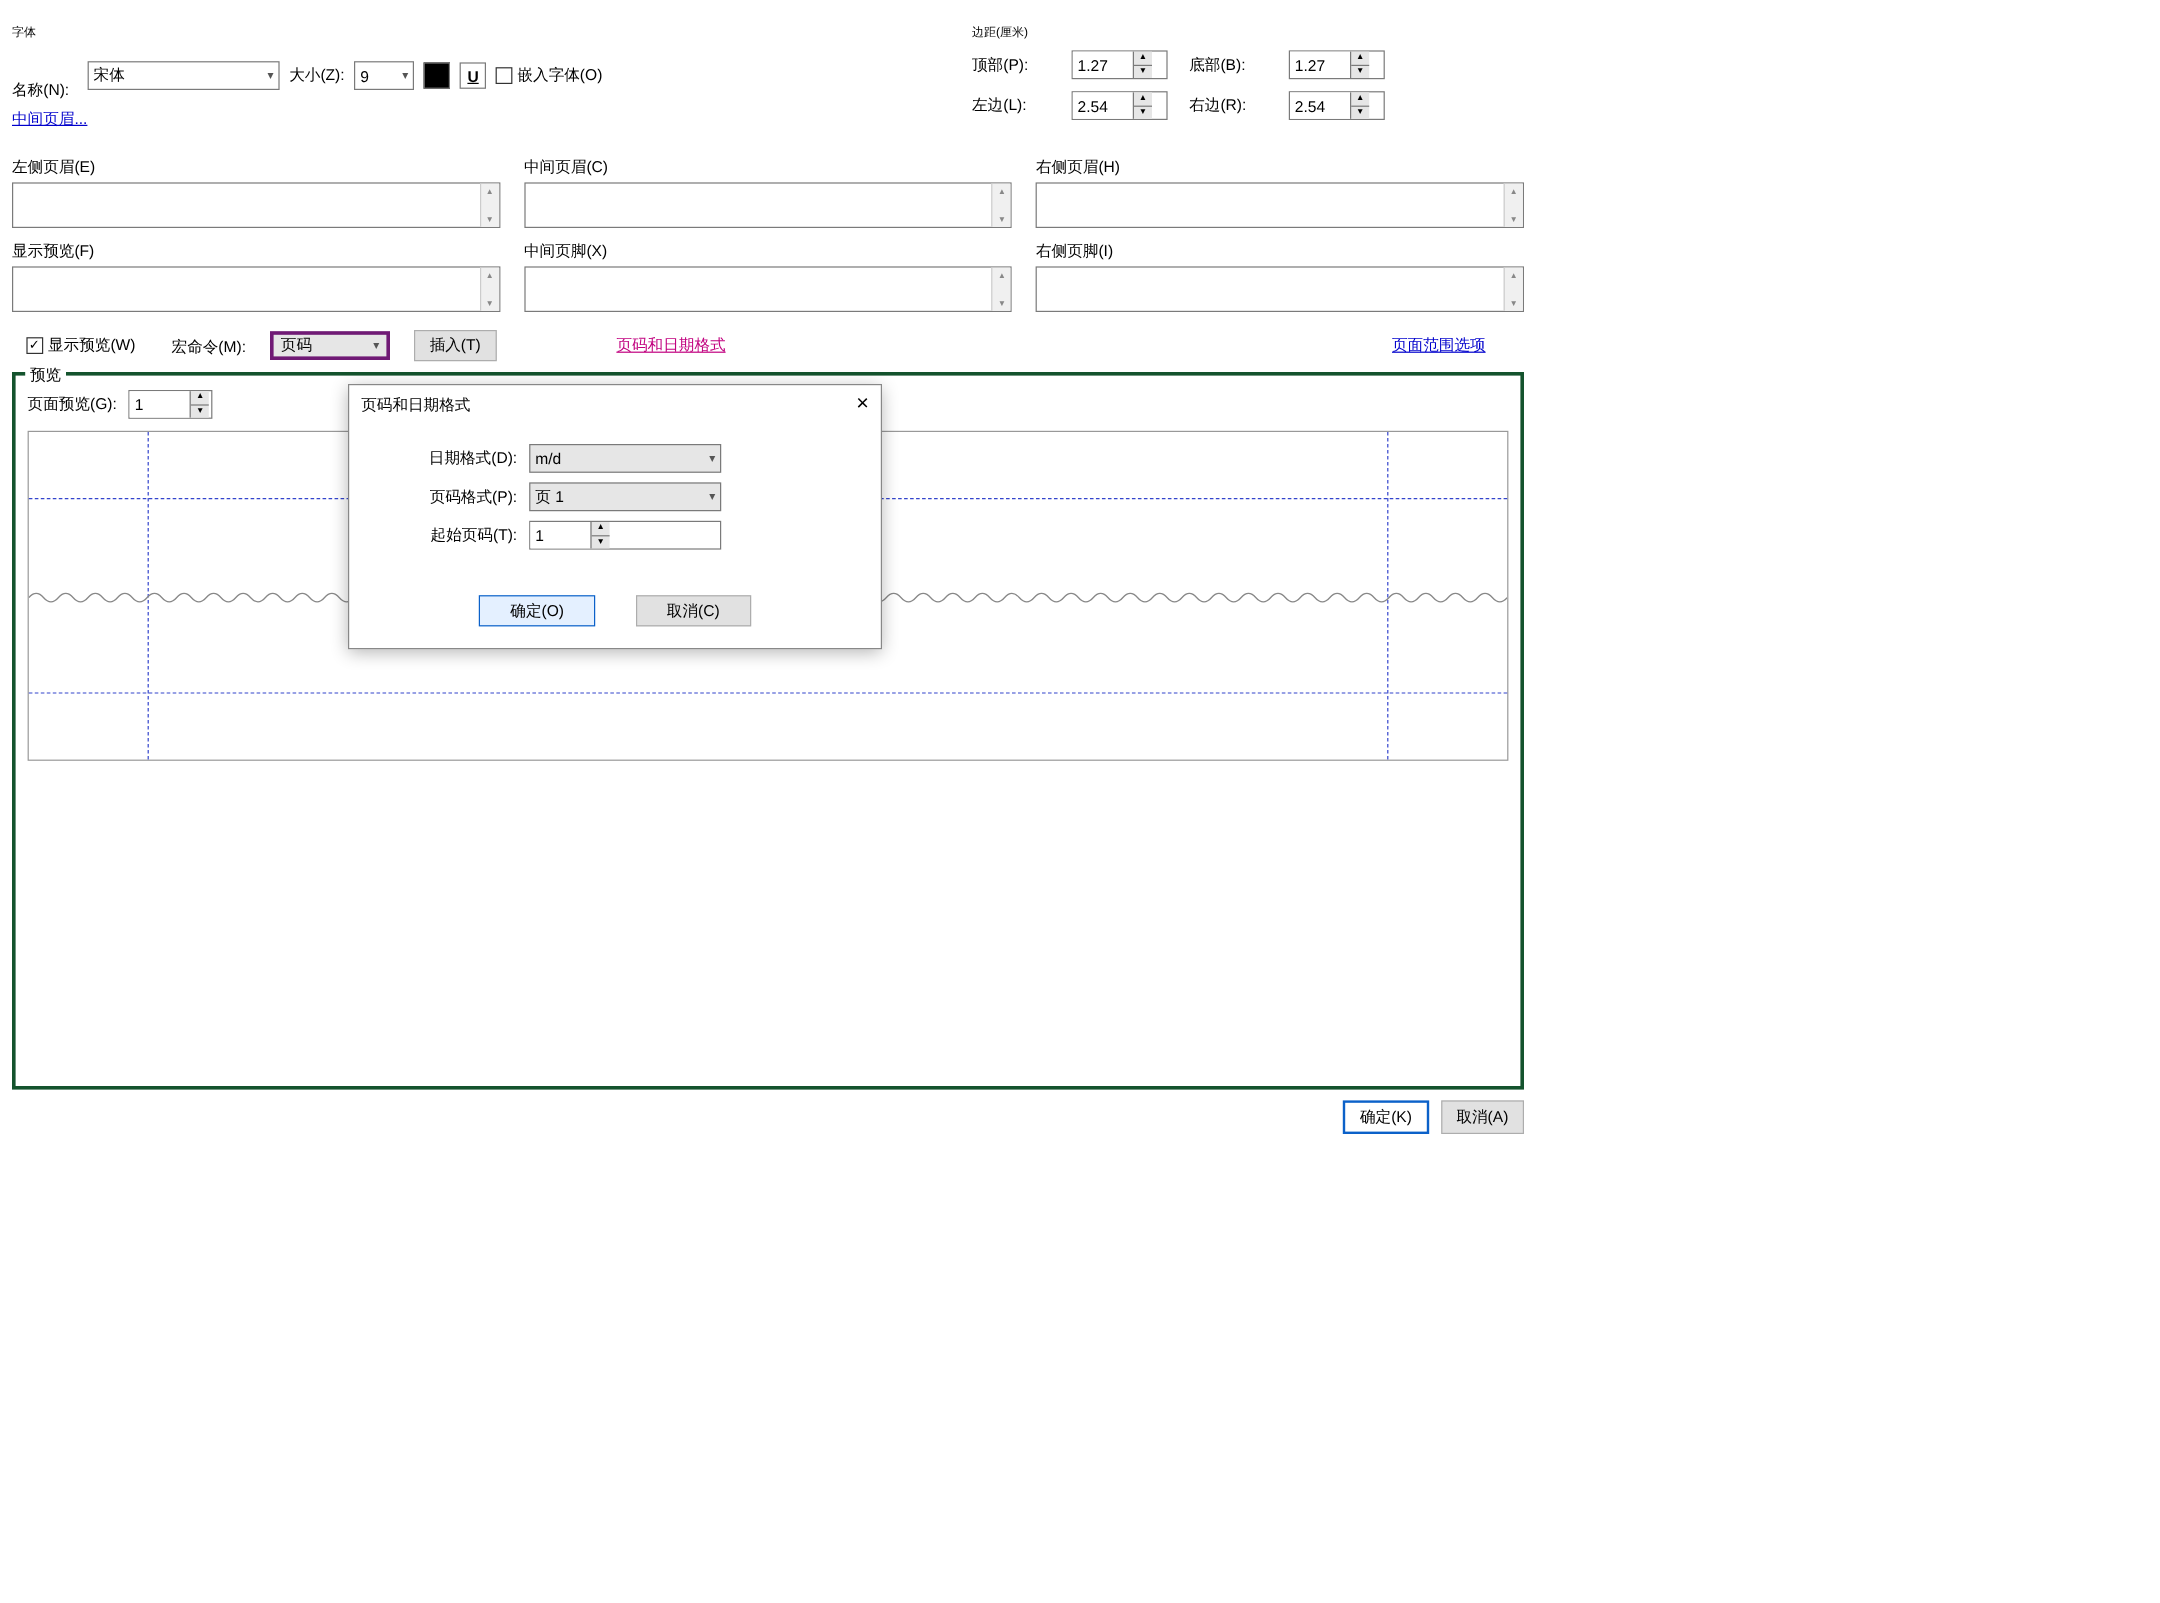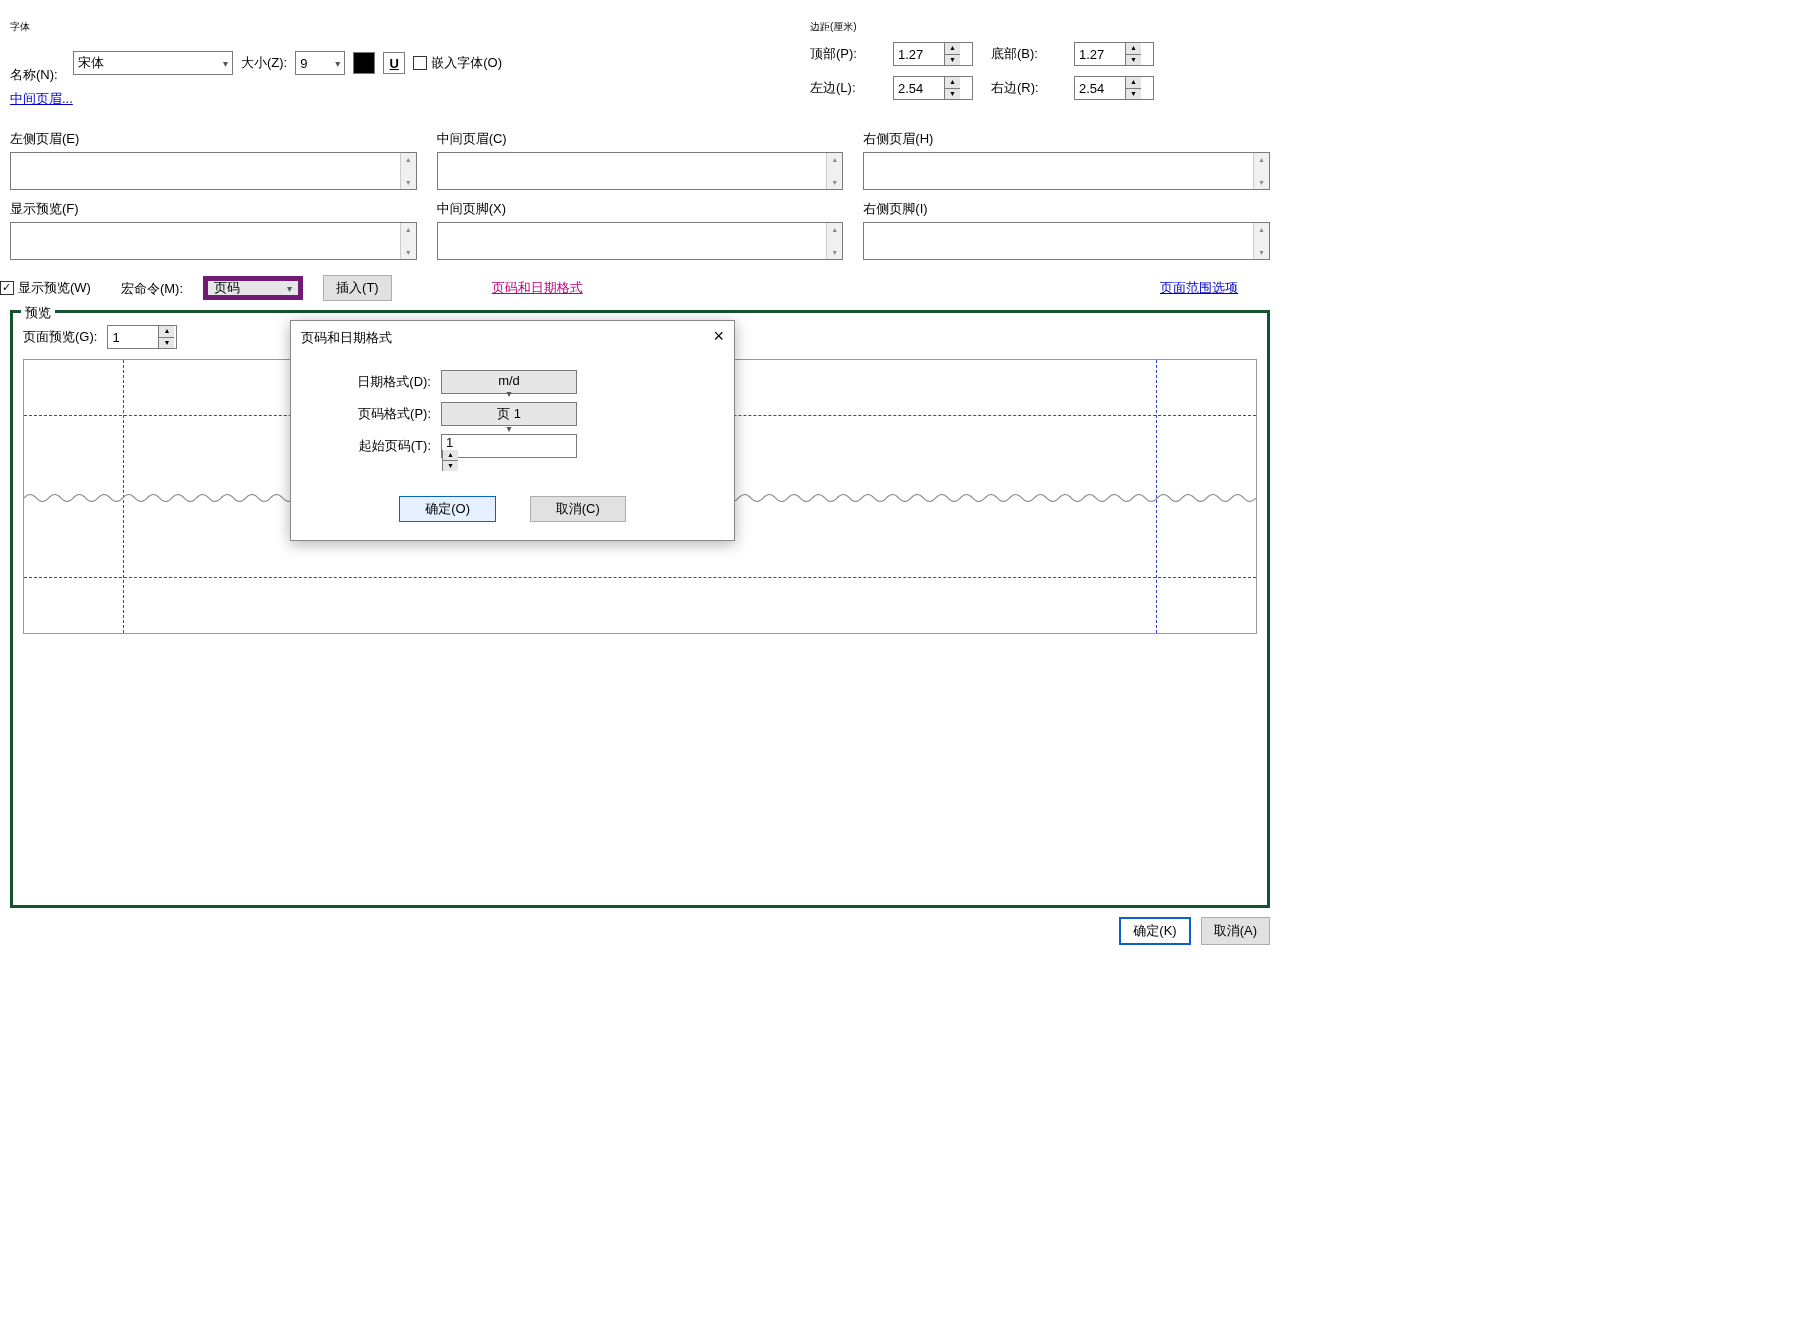--- a/index.html
+++ b/index.html
@@ -33,43 +33,43 @@
 .spinner .spin-btns div { flex:1; font-size:7px; text-align:center; line-height:10px; border-bottom:1px solid #7a7a7a;}
 .spinner .spin-btns div:last-child { border-bottom:none;}
 .link { color: #0000cc; text-decoration: underline; cursor:pointer; }
 .link.magenta { color: #c1007f; }
 .appearance-link { position:absolute; top: 90px; left: 10px;}
 .header-footer-grid { position:absolute; top: 130px; left: 10px; right: 10px; display: grid; grid-template-columns: 1fr 1fr 1fr; gap: 10px 20px;}
 .hf-col { display:flex; flex-direction:column; gap:4px;}
 .textarea-like { border:1px solid #7a7a7a; height:38px; display:flex; background:#fff;}
 .textarea-like .ta-body { flex:1; }
 .textarea-like .ta-scroll { width:16px; background:#f0f0f0; border-left:1px solid #ccc; display:flex; flex-direction:column; justify-content:space-between; padding:2px 0; font-size:8px; text-align:center; color:#888;}
-.options-row { position:absolute; top: 275px; left: 0; right:10px; display:flex; align-items:center; gap: 20px;}
+.options-row { position:absolute; top: 275px; left: 22px; right:10px; display:flex; align-items:center; gap: 20px;}
 .cb-label { display:flex; align-items:center;}
-.macro-select { background:#e6e6e6; border:5px solid #701a75; padding:2px 6px; width:100px; height:24px; display:flex; justify-content:space-between; align-items:center;}
+.macro-select { background:#e6e6e6; border:3px solid #701a75; padding:2px 6px; width:100px; height:24px; display:flex; justify-content:space-between; align-items:center;}
 .btn { background:#e1e1e1; border:1px solid #adadad; padding:3px 12px; font-size:13px; cursor:default;}
 .opt-link-center { margin-left: 80px;}
 .opt-link-right { margin-left: auto; margin-right: 32px;}
 .preview-group { position:absolute; top: 310px; left:10px; right:10px; bottom: 42px; border:3px solid #14532d; padding: 8px 10px;}
 .preview-title { position:absolute; top:-9px; left:8px; background:#fff; padding:0 4px; font-size:13px;}
 .preview-page-row { display:flex; align-items:center; gap:10px; margin-top:4px;}
 .preview-canvas { margin-top: 10px; border:1px solid #999; height: 275px; position:relative; background:#fff;}
 .dashed-h { position:absolute; left:0; right:0; border-top:1px dashed #3344cc;}
 .dashed-v { position:absolute; top:0; bottom:0; border-left:1px dashed #3344cc;}
 .tear { position:absolute; left:0; right:0; height:14px; top: 48%; }
 .tear svg { width:100%; height:14px; display:block;}
 .bottom-buttons { position:absolute; bottom:5px; right:10px; display:flex; gap:10px;}
 .btn.primary { border: 2px solid #0b61c9; background:#fff;}
 .modal { position:absolute; top: 320px; left: 290px; width: 445px; background:#fff; border:1px solid #888; box-shadow: 0 3px 14px rgba(0,0,0,0.3);}
 .modal-title { display:flex; justify-content:space-between; padding:8px 10px; font-size:13px;}
 .close-x { font-size:18px; cursor:pointer; line-height:14px;}
 .modal-body { padding: 15px 30px 20px 30px;}
 .modal-row { display:flex; align-items:center; margin-bottom:8px; gap:10px;}
 .modal-row label { width: 110px; text-align:right;}
-.modal-row .select-like, .modal-row .spinner { width: 136px; flex-direction: column;}
+.modal-row .select-like, .modal-row .spinner { width: 160px;}
 .modal-buttons { text-align:center; padding: 10px 0 18px 0;}
 .modal-buttons .btn { padding: 3px 25px; margin: 0 15px;}
 .modal-buttons .btn.primary2 { background:#e4f0ff; border:1px solid #0b61c9;}
 .chev { font-size:10px; color:#555;}
 </style>
 </head>
 <body>
 
 <div class="font-group">
   <div class="group-title">字体</div>

